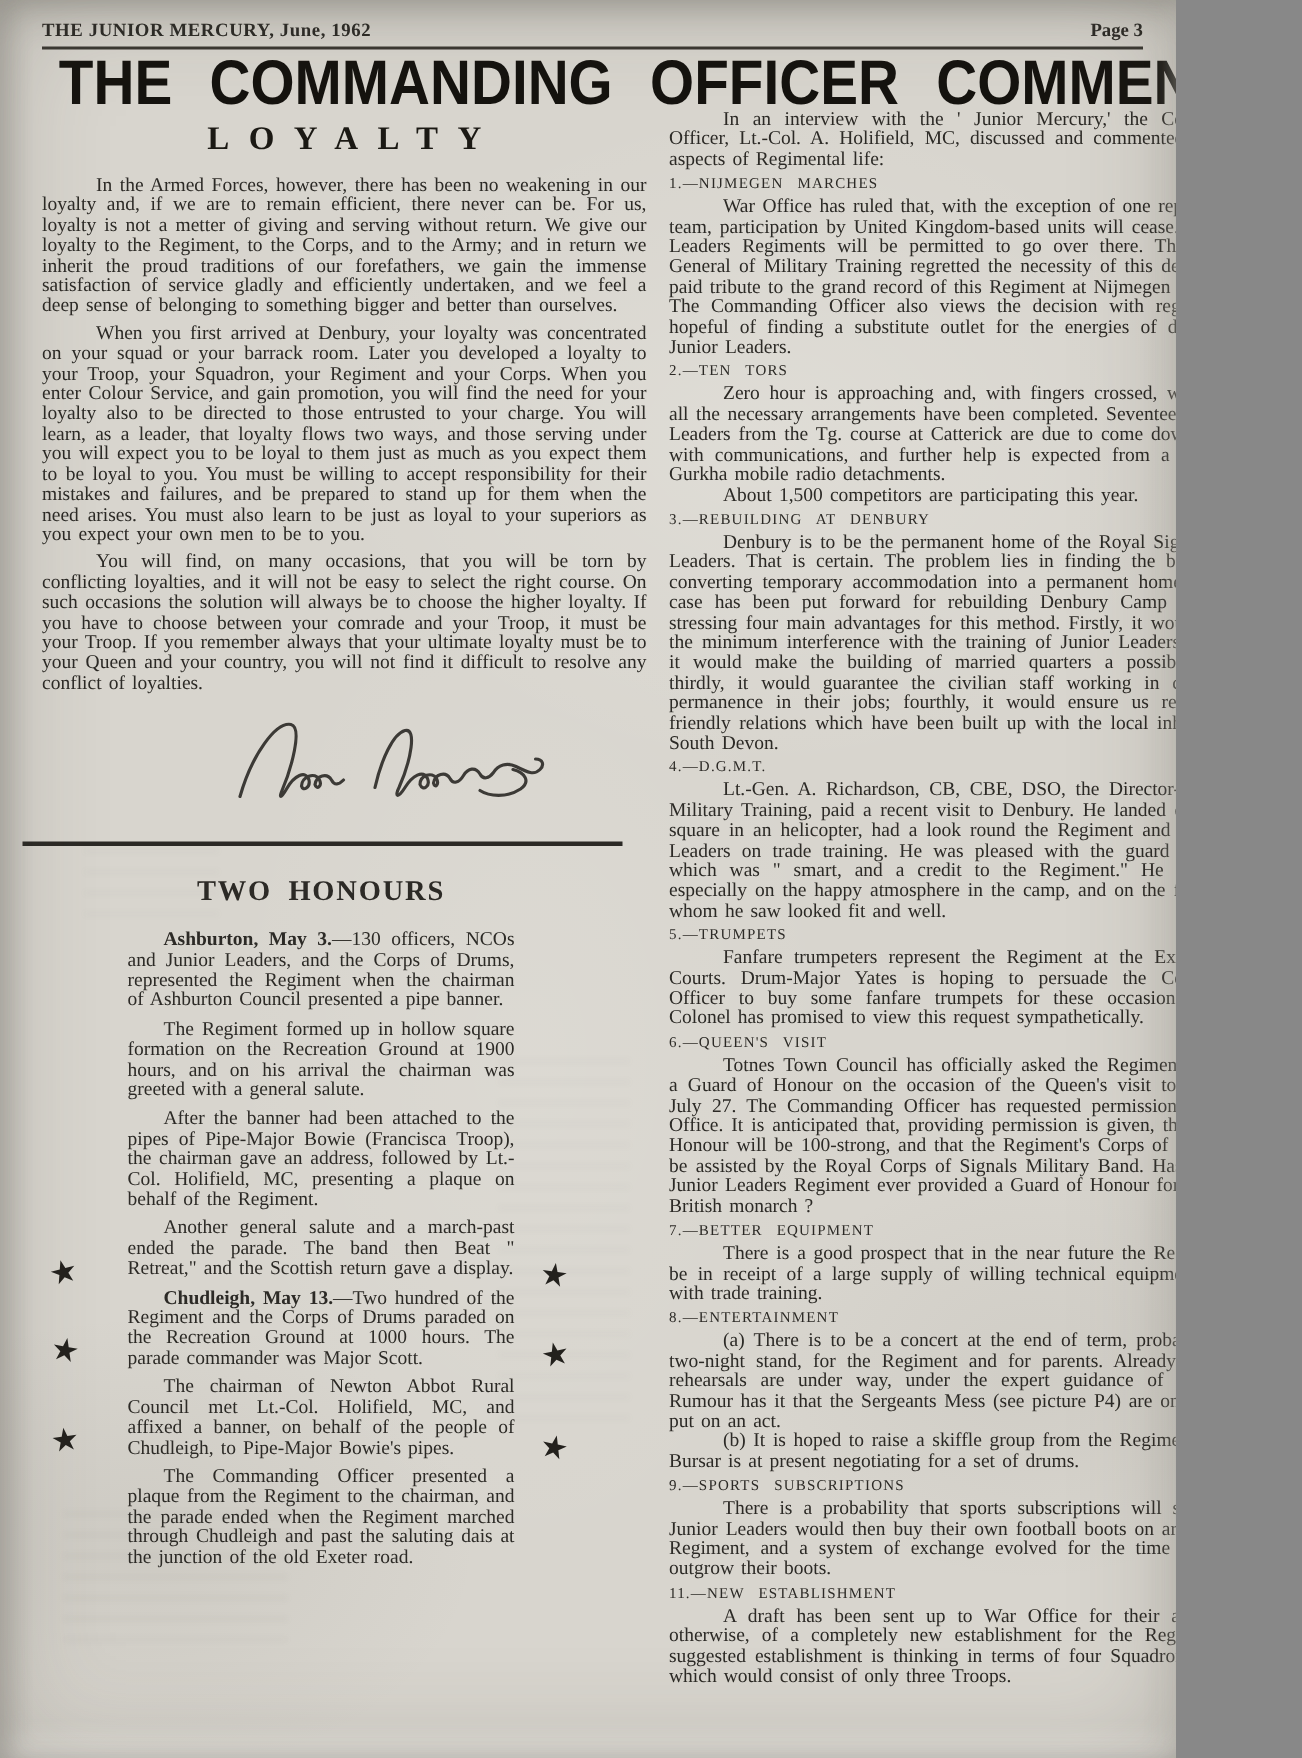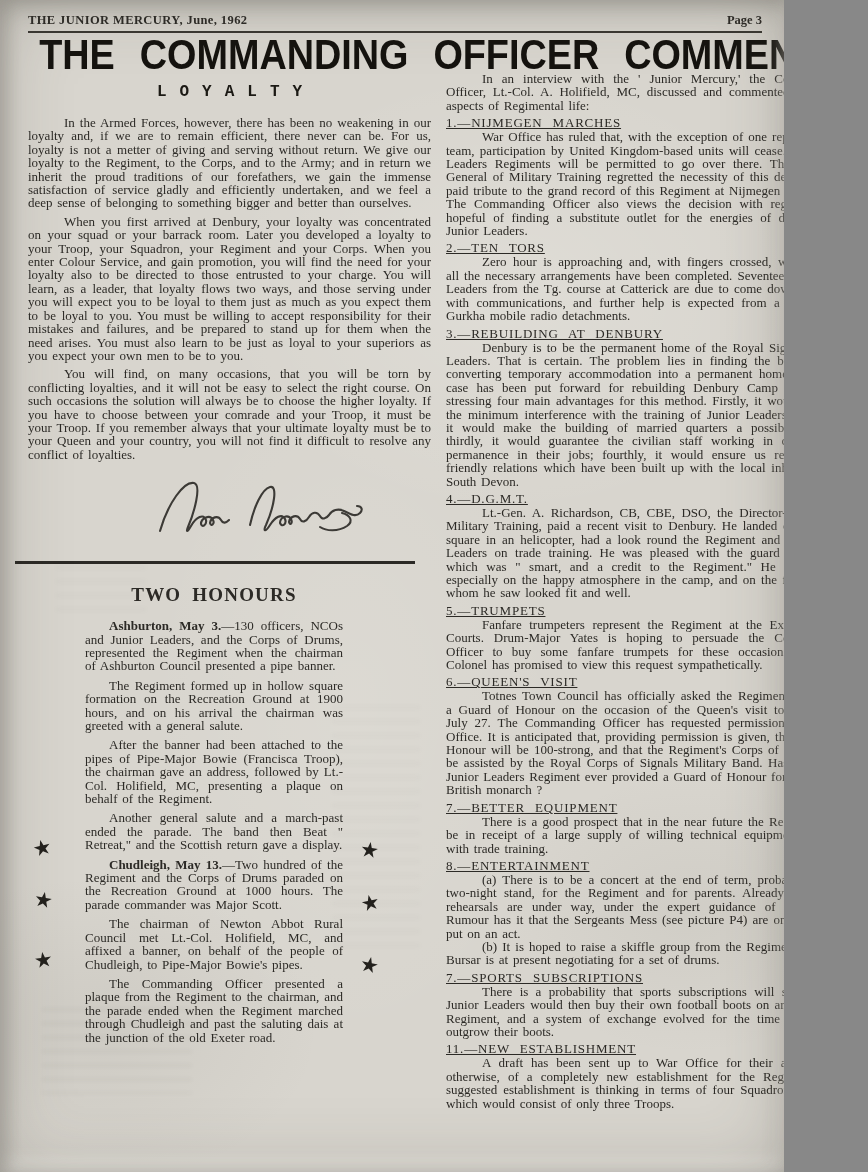--- a/index.html
+++ b/index.html
@@ -28,29 +28,29 @@
   .rule-top{position:absolute;top:31px;left:28px;right:22px;height:0;border-top:2px solid #3a3832;}
   .headline{
     position:absolute;top:34px;left:0;width:100%;text-align:center;
     font-family:"Liberation Sans","DejaVu Sans",sans-serif;font-weight:bold;
     font-size:42px;line-height:42px;letter-spacing:0;word-spacing:16px;color:#15130f;
     transform:scaleX(0.9);transform-origin:center;white-space:nowrap;
   }
   .col-left{position:absolute;left:28px;top:78px;width:403px;}
   .col-right{position:absolute;left:446px;top:72px;width:399px;}
   .loyalty-title{
-    text-align:center;font-family:Liberation Mono, monospace;font-weight:bold;
-    font-size:16px;line-height:24px;letter-spacing:13px;text-indent:13px;margin:2px 0 12px 0;color:#1b1914;
+    text-align:center;font-family:Liberation Serif, serif;font-weight:bold;
+    font-size:22px;line-height:24px;letter-spacing:13px;text-indent:13px;margin:2px 0 12px 0;color:#1b1914;
   }
   p{margin:0 0 5px 0;text-align:justify;text-indent:36px;font-size:13px;line-height:13.4px;word-spacing:1.5px;}
   .col-right p{margin:0;}
   .intro{margin-bottom:1px;}
   .item-heading{
-    font-size:13px;line-height:15px;font-weight:normal;letter-spacing:0.8px;word-spacing:6px;
-    margin:3px 0 0 0;text-indent:0;color:#2c2a26;text-decoration:underline;
+    font-size:10px;line-height:15px;font-weight:normal;letter-spacing:0.8px;word-spacing:6px;
+    margin:3px 0 0 0;text-indent:0;color:#2c2a26;
   }
   .signature-wrap{margin:12px 0 2px 126px;height:74px;}
   .sr-only{position:absolute;width:1px;height:1px;overflow:hidden;clip:rect(0 0 0 0);}
   .divider{height:3px;background:#2b2925;margin:14px 0 20px -13px;width:400px;}
   .th-block{margin-left:57px;width:258px;}
   .th-title{text-align:center;font-weight:bold;font-size:19px;letter-spacing:1.2px;word-spacing:5px;margin:0 0 13px 0;}
   .th-block p{text-indent:24px;margin:0 0 6px 0;}
   .lead{font-weight:bold;}
   .star{position:absolute;font-size:21px;line-height:21px;color:#23211d;}
   .s1{left:33px;top:838px;transform:rotate(-14deg);}
@@ -125,20 +125,21 @@
     <p class="intro">In an interview with the ' Junior Mercury,' the Commanding Officer, Lt.-Col. A. Holifield, MC, discussed and commented on many aspects of Regimental life:</p>
 
     <section class="item">
       <h3 class="item-heading">1.—NIJMEGEN  MARCHES</h3>
       <p>War Office has ruled that, with the exception of one representative team, participation by United Kingdom-based units will cease. No Junior Leaders Regiments will be permitted to go over there. The Director-General of Military Training regretted the necessity of this decision, and paid tribute to the grand record of this Regiment at Nijmegen in the past. The Commanding Officer also views the decision with regret, but is hopeful of finding a substitute outlet for the energies of disappointed Junior Leaders.</p>
     </section>
 
     <section class="item">
       <h3 class="item-heading">2.—TEN  TORS</h3>
       <p>Zero hour is approaching and, with fingers crossed, we feel that all the necessary arrangements have been completed. Seventeen ex-Junior Leaders from the Tg. course at Catterick are due to come down to assist with communications, and further help is expected from a number of Gurkha mobile radio detachments.</p>
+      <p>About 1,500 competitors are participating this year.</p>
     </section>
 
     <section class="item">
       <h3 class="item-heading">3.—REBUILDING  AT  DENBURY</h3>
       <p>Denbury is to be the permanent home of the Royal Signals Junior Leaders. That is certain. The problem lies in finding the best way of converting temporary accommodation into a permanent home. A strong case has been put forward for rebuilding Denbury Camp " in situ," stressing four main advantages for this method. Firstly, it would provide the minimum interference with the training of Junior Leaders; secondly, it would make the building of married quarters a possible priority; thirdly, it would guarantee the civilian staff working in camp more permanence in their jobs; fourthly, it would ensure us retaining the friendly relations which have been built up with the local inhabitants of South Devon.</p>
     </section>
 
     <section class="item">
       <h3 class="item-heading">4.—D.G.M.T.</h3>
       <p>Lt.-Gen. A. Richardson, CB, CBE, DSO, the Director-General of Military Training, paid a recent visit to Denbury. He landed on the drill square in an helicopter, had a look round the Regiment and saw Junior Leaders on trade training. He was pleased with the guard of honour, which was " smart, and a credit to the Regiment." He commented especially on the happy atmosphere in the camp, and on the fact that all whom he saw looked fit and well.</p>
@@ -159,21 +160,21 @@
       <p>There is a good prospect that in the near future the Regiment will be in receipt of a large supply of willing technical equipment to help with trade training.</p>
     </section>
 
     <section class="item">
       <h3 class="item-heading">8.—ENTERTAINMENT</h3>
       <p>(a) There is to be a concert at the end of term, probably with a two-night stand, for the Regiment and for parents. Already plans and rehearsals are under way, under the expert guidance of Mr. Grant. Rumour has it that the Sergeants Mess (see picture P4) are once more to put on an act.</p>
       <p>(b) It is hoped to raise a skiffle group from the Regiment, and the Bursar is at present negotiating for a set of drums.</p>
     </section>
 
     <section class="item">
-      <h3 class="item-heading">7.—SPORTS  SUBSCRIPTIONS</h3>
+      <h3 class="item-heading">9.—SPORTS  SUBSCRIPTIONS</h3>
       <p>There is a probability that sports subscriptions will soon cease. Junior Leaders would then buy their own football boots on arrival in the Regiment, and a system of exchange evolved for the time when they outgrow their boots.</p>
     </section>
 
 
     <section class="item">
       <h3 class="item-heading">11.—NEW  ESTABLISHMENT</h3>
       <p>A draft has been sent up to War Office for their approval or otherwise, of a completely new establishment for the Regiment. The suggested establishment is thinking in terms of four Squadrons, each of which would consist of only three Troops.</p>
     </section>
   </div>
 

